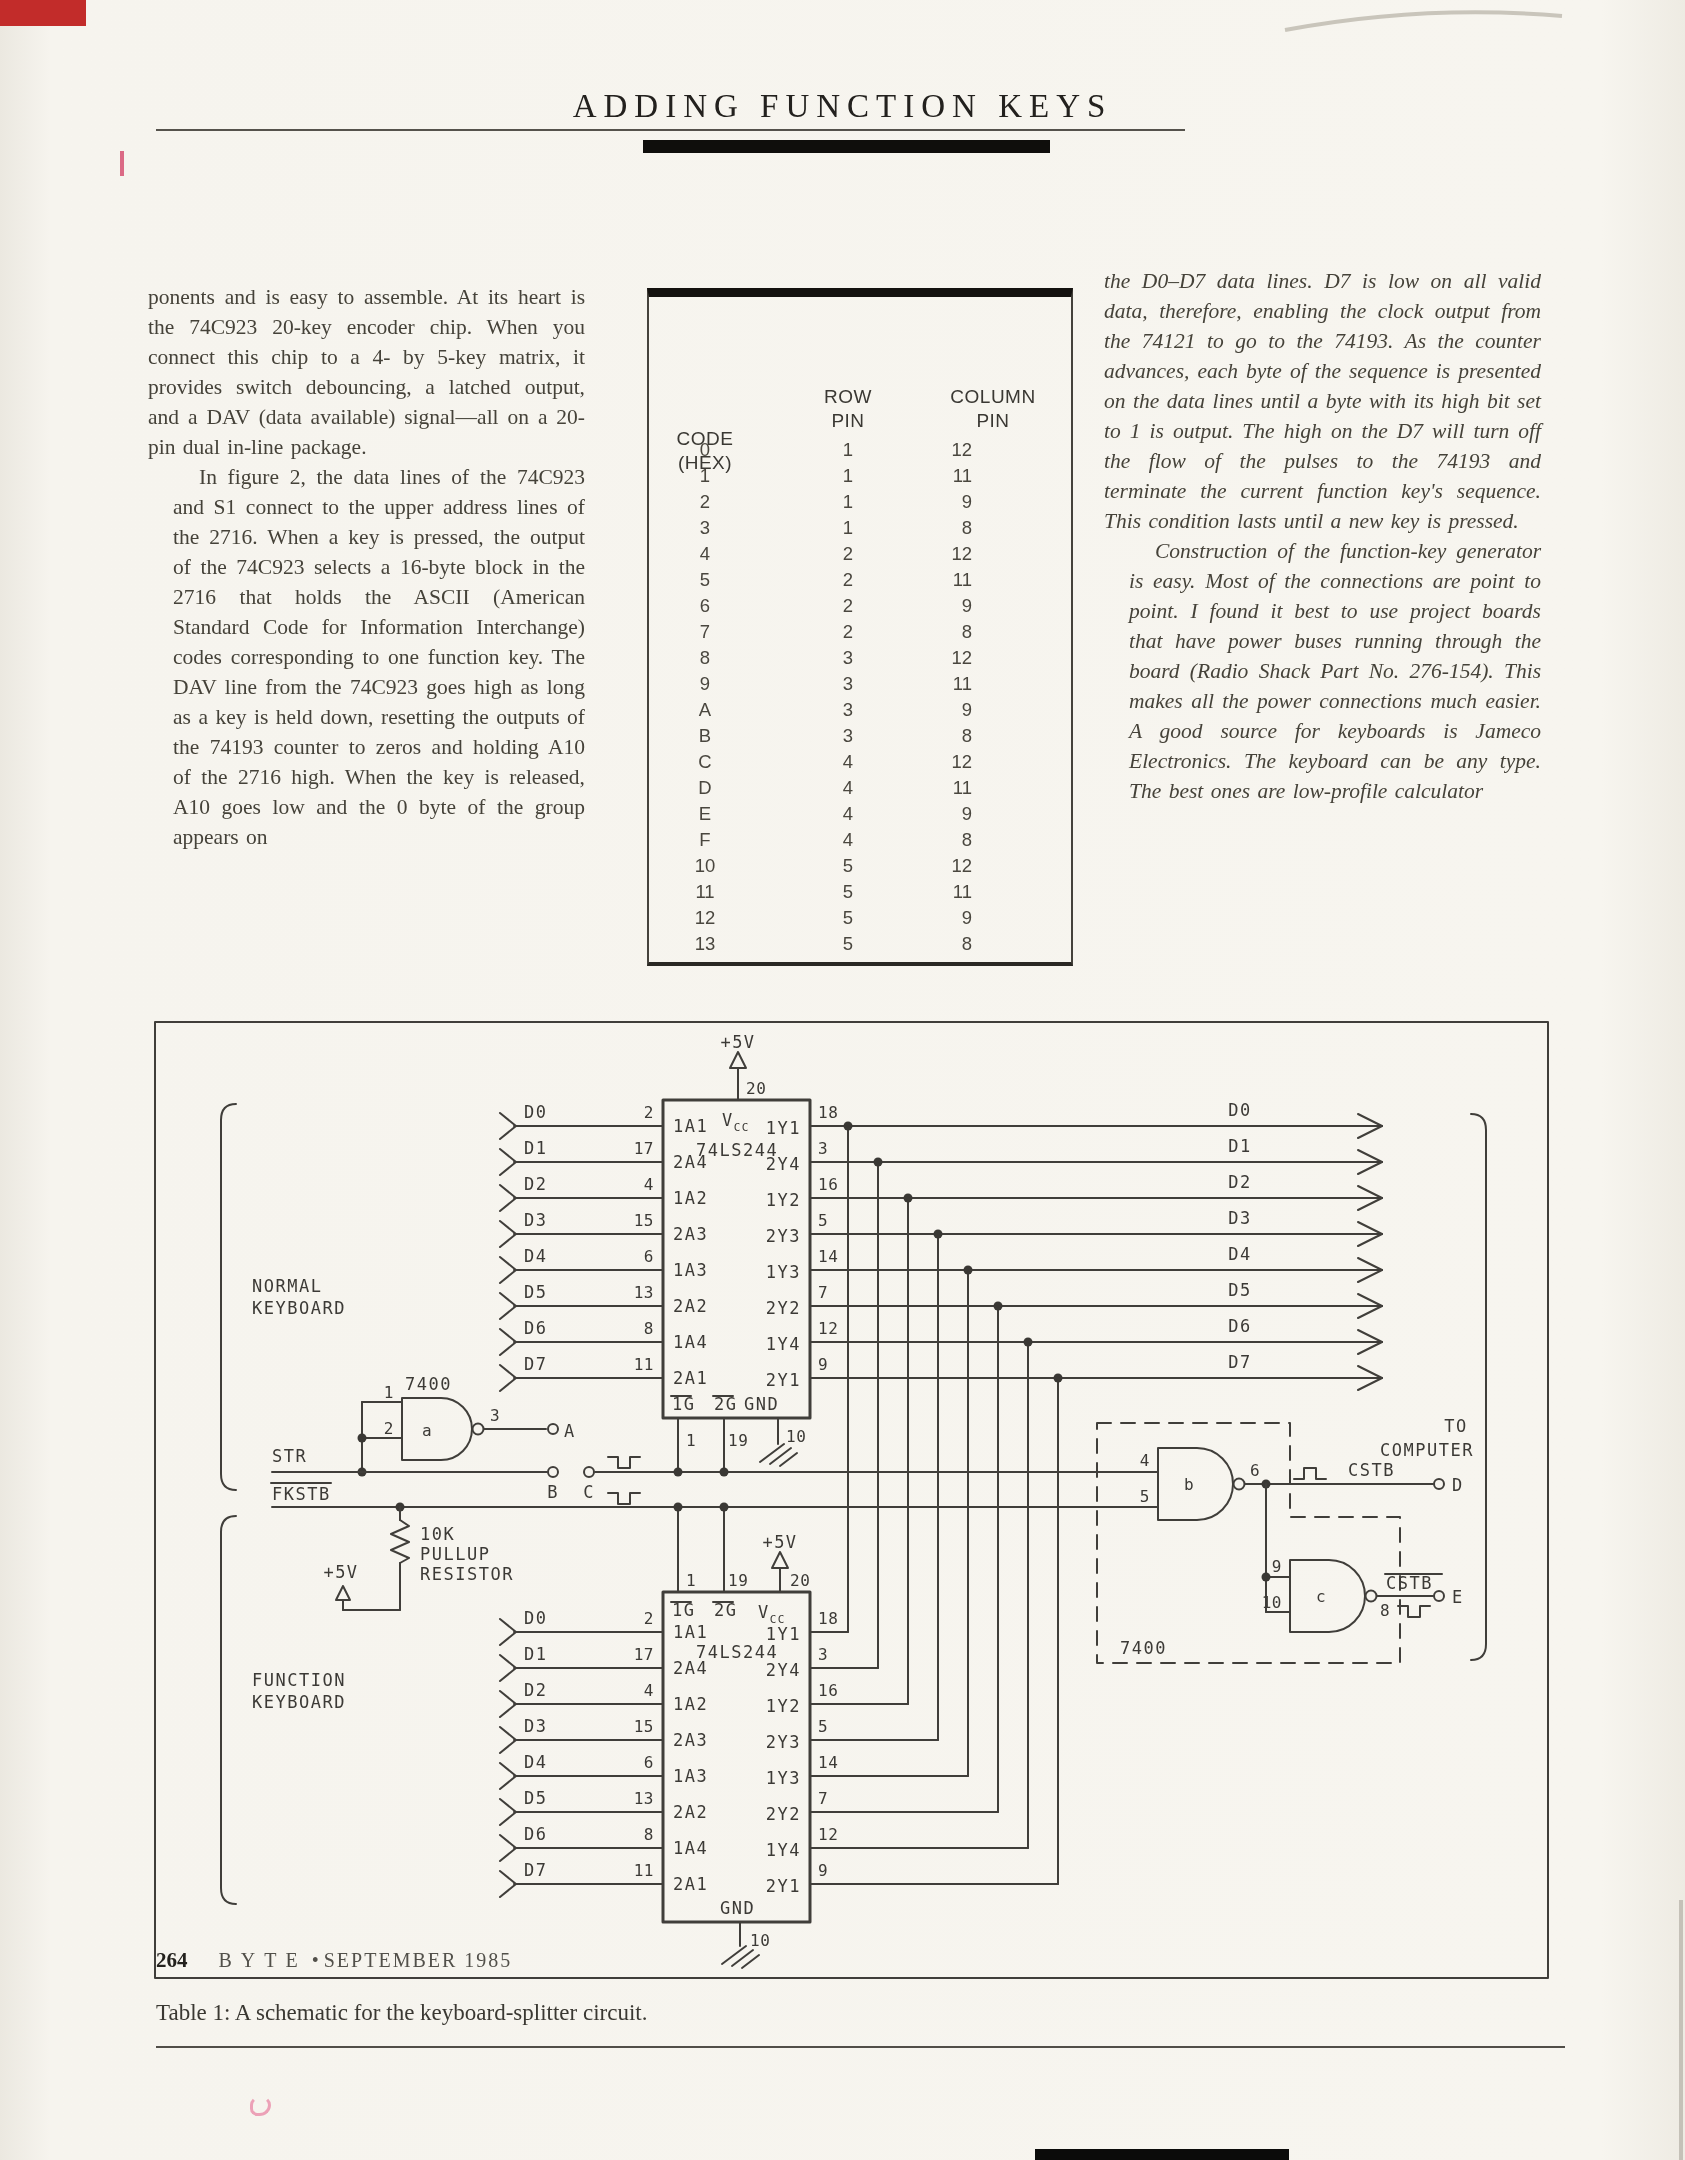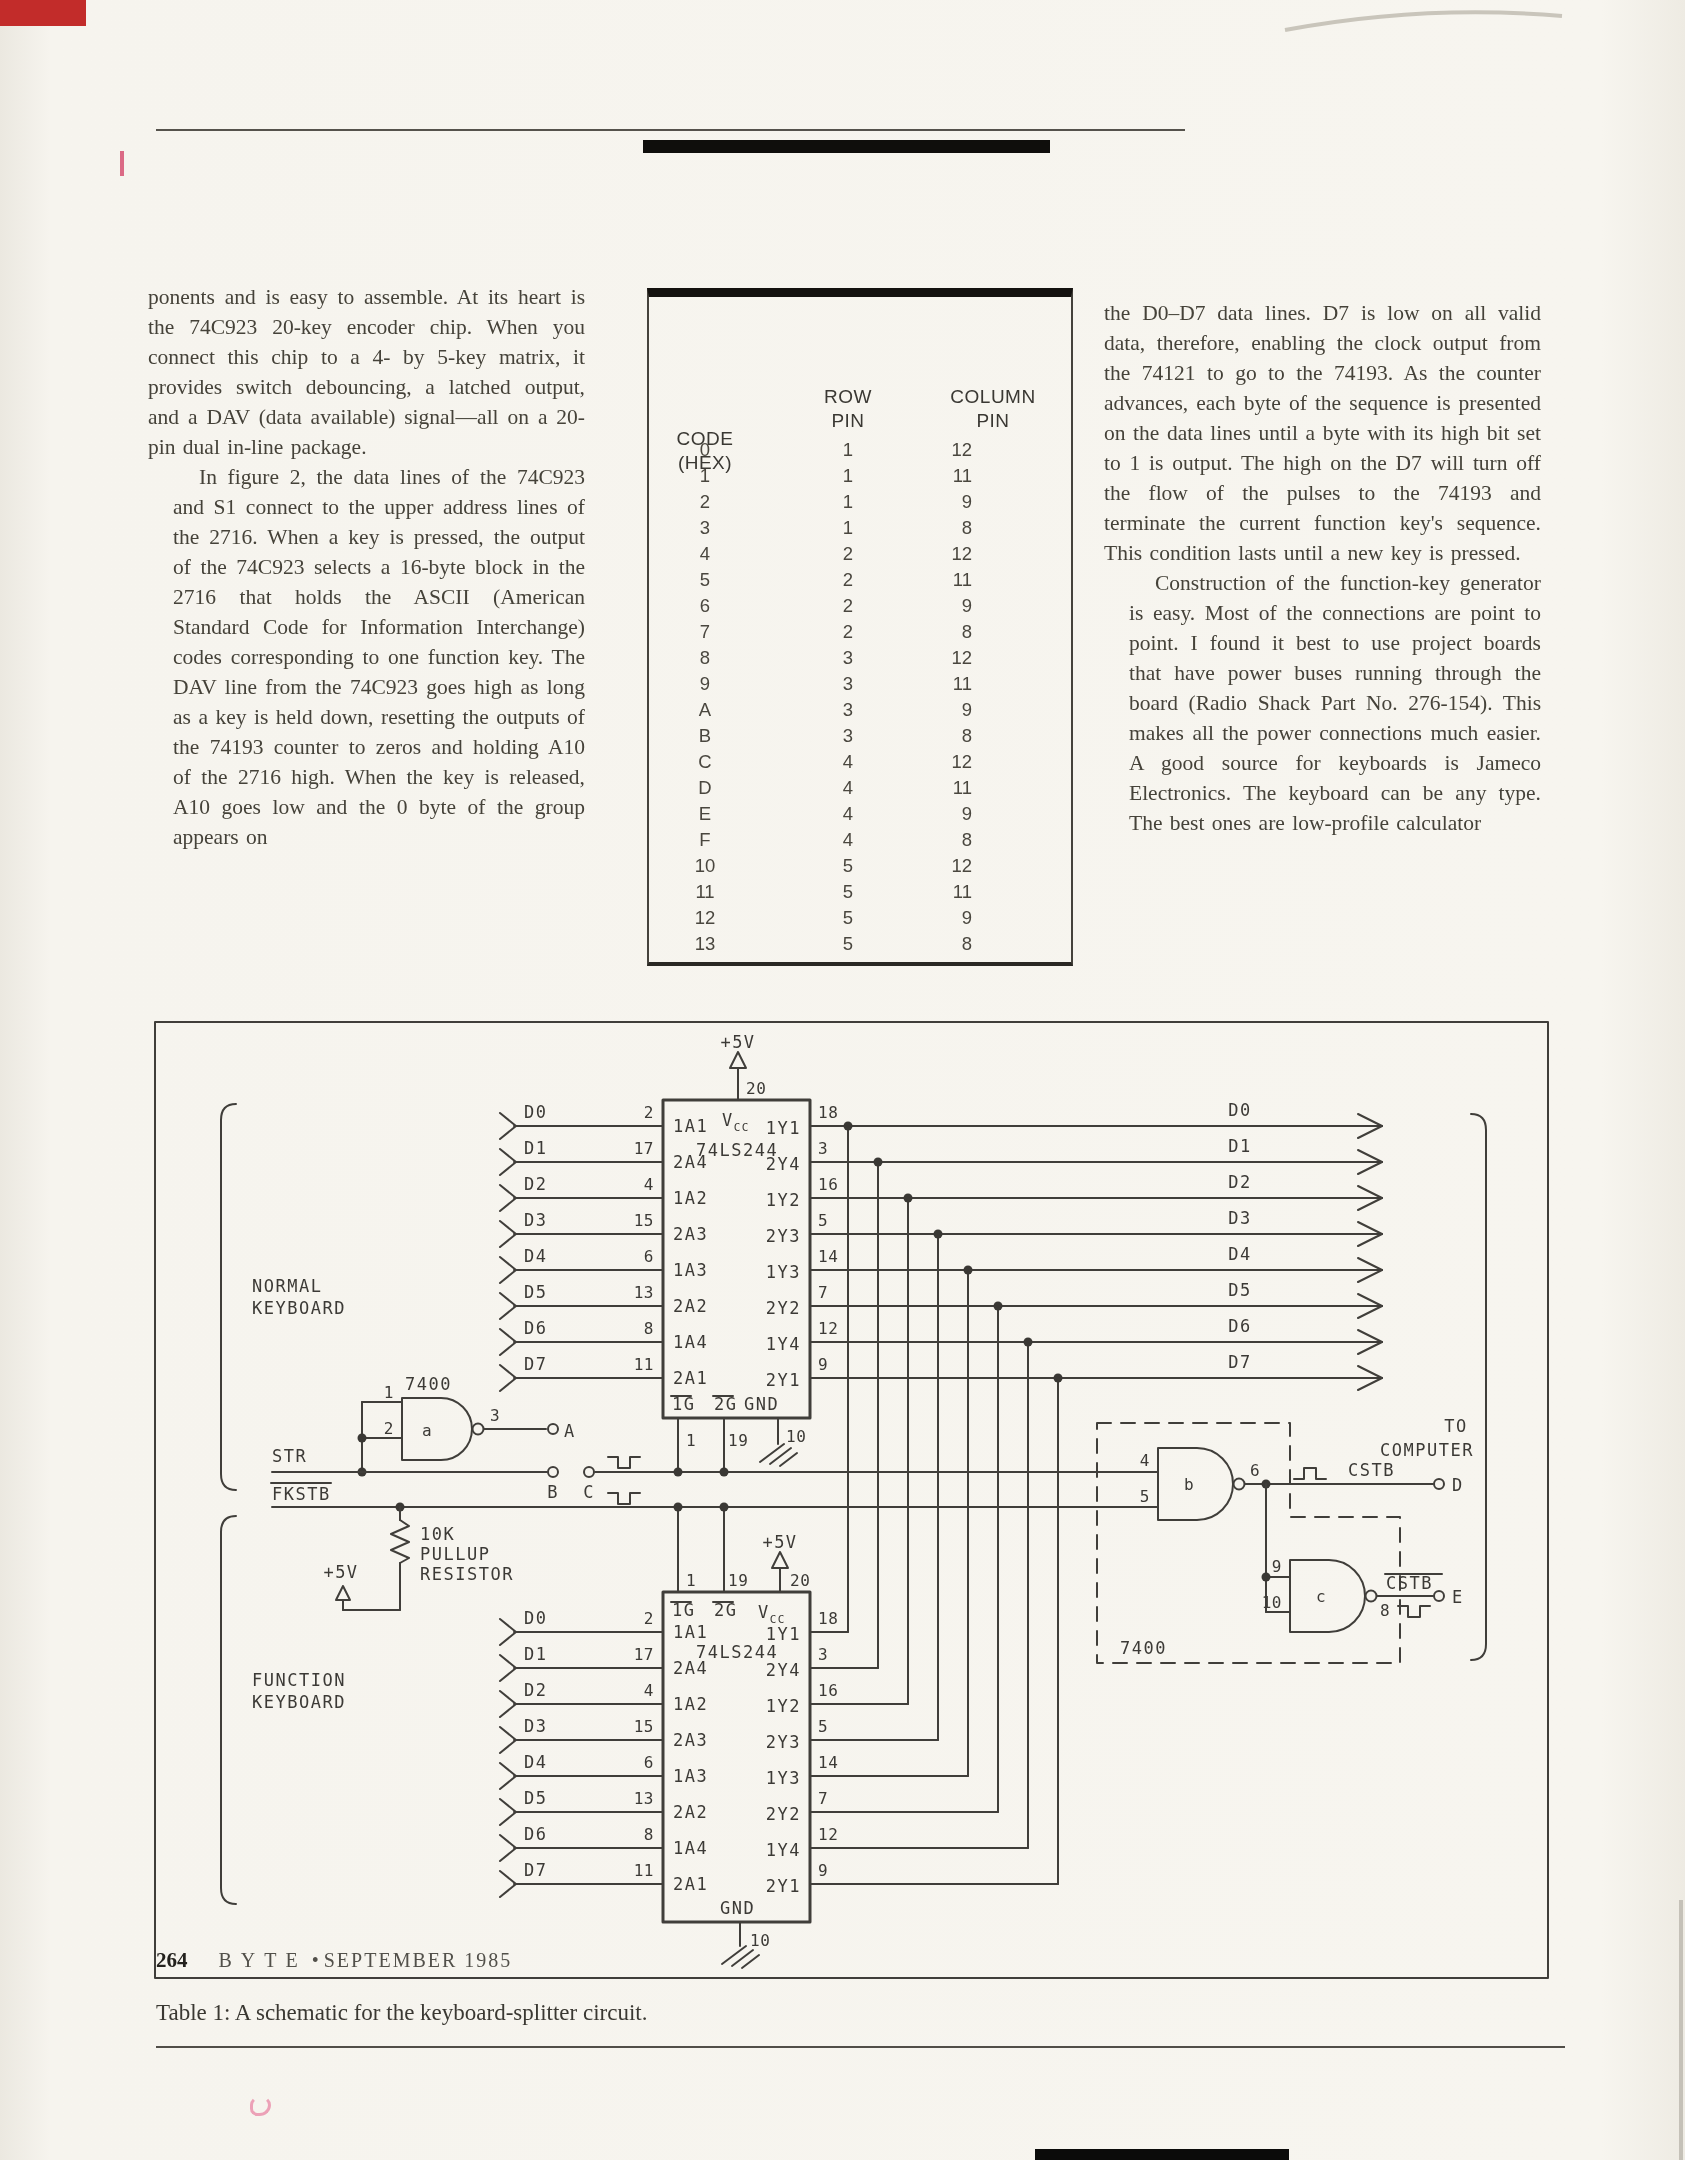--- a/index.html
+++ b/index.html
@@ -54,29 +54,30 @@
 <body>
 
 <div class="page">
 
   <div class="abs redcorner"></div>
   <div class="abs redtick"></div>
   <div class="abs pinksmudge"></div>
   <div class="abs blackbar"></div>
   <div class="abs graysliver"></div>
 
+  <div class="abs pagetitle">ADDING FUNCTION KEYS</div>
   <div class="abs rule1"></div>
   <div class="abs thickbar"></div>
 
   <div class="abs col" style="left:148px;top:282px;">
     <p>ponents and is easy to assemble. At its heart is the 74C923 20-key encoder chip. When you connect this chip to a 4- by 5-key matrix, it provides switch debouncing, a latched output, and a DAV (data available) signal—all on a 20-pin dual in-line package.</p>
     <p class="ind">In figure 2, the data lines of the 74C923 and S1 connect to the upper address lines of the 2716. When a key is pressed, the output of the 74C923 selects a 16-byte block in the 2716 that holds the ASCII (American Standard Code for Information Interchange) codes corresponding to one function key. The DAV line from the 74C923 goes high as long as a key is held down, resetting the outputs of the 74193 counter to zeros and holding A10 of the 2716 high. When the key is released, A10 goes low and the 0 byte of the group appears on</p>
   </div>
 
-  <div class="abs col" style="left:1104px;top:298px;">
+  <div class="abs col" style="left:1104px;top:266px;font-style:italic;">
     <p>the D0–D7 data lines. D7 is low on all valid data, therefore, enabling the clock output from the 74121 to go to the 74193. As the counter advances, each byte of the sequence is presented on the data lines until a byte with its high bit set to 1 is output. The high on the D7 will turn off the flow of the pulses to the 74193 and terminate the current function key's sequence. This condition lasts until a new key is pressed.</p>
     <p class="ind">Construction of the function-key generator is easy. Most of the connections are point to point. I found it best to use project boards that have power buses running through the board (Radio Shack Part No. 276-154). This makes all the power connections much easier. A good source for keyboards is Jameco Electronics. The keyboard can be any type. The best ones are low-profile calculator</p>
   </div>
 
   <div class="abs tablebox">
     <div class="thead" style="left:6px;margin-top:42px;">
       <div>CODE</div>
       <div>(HEX)</div>
     </div>
     <div class="thead" style="left:149px;">

